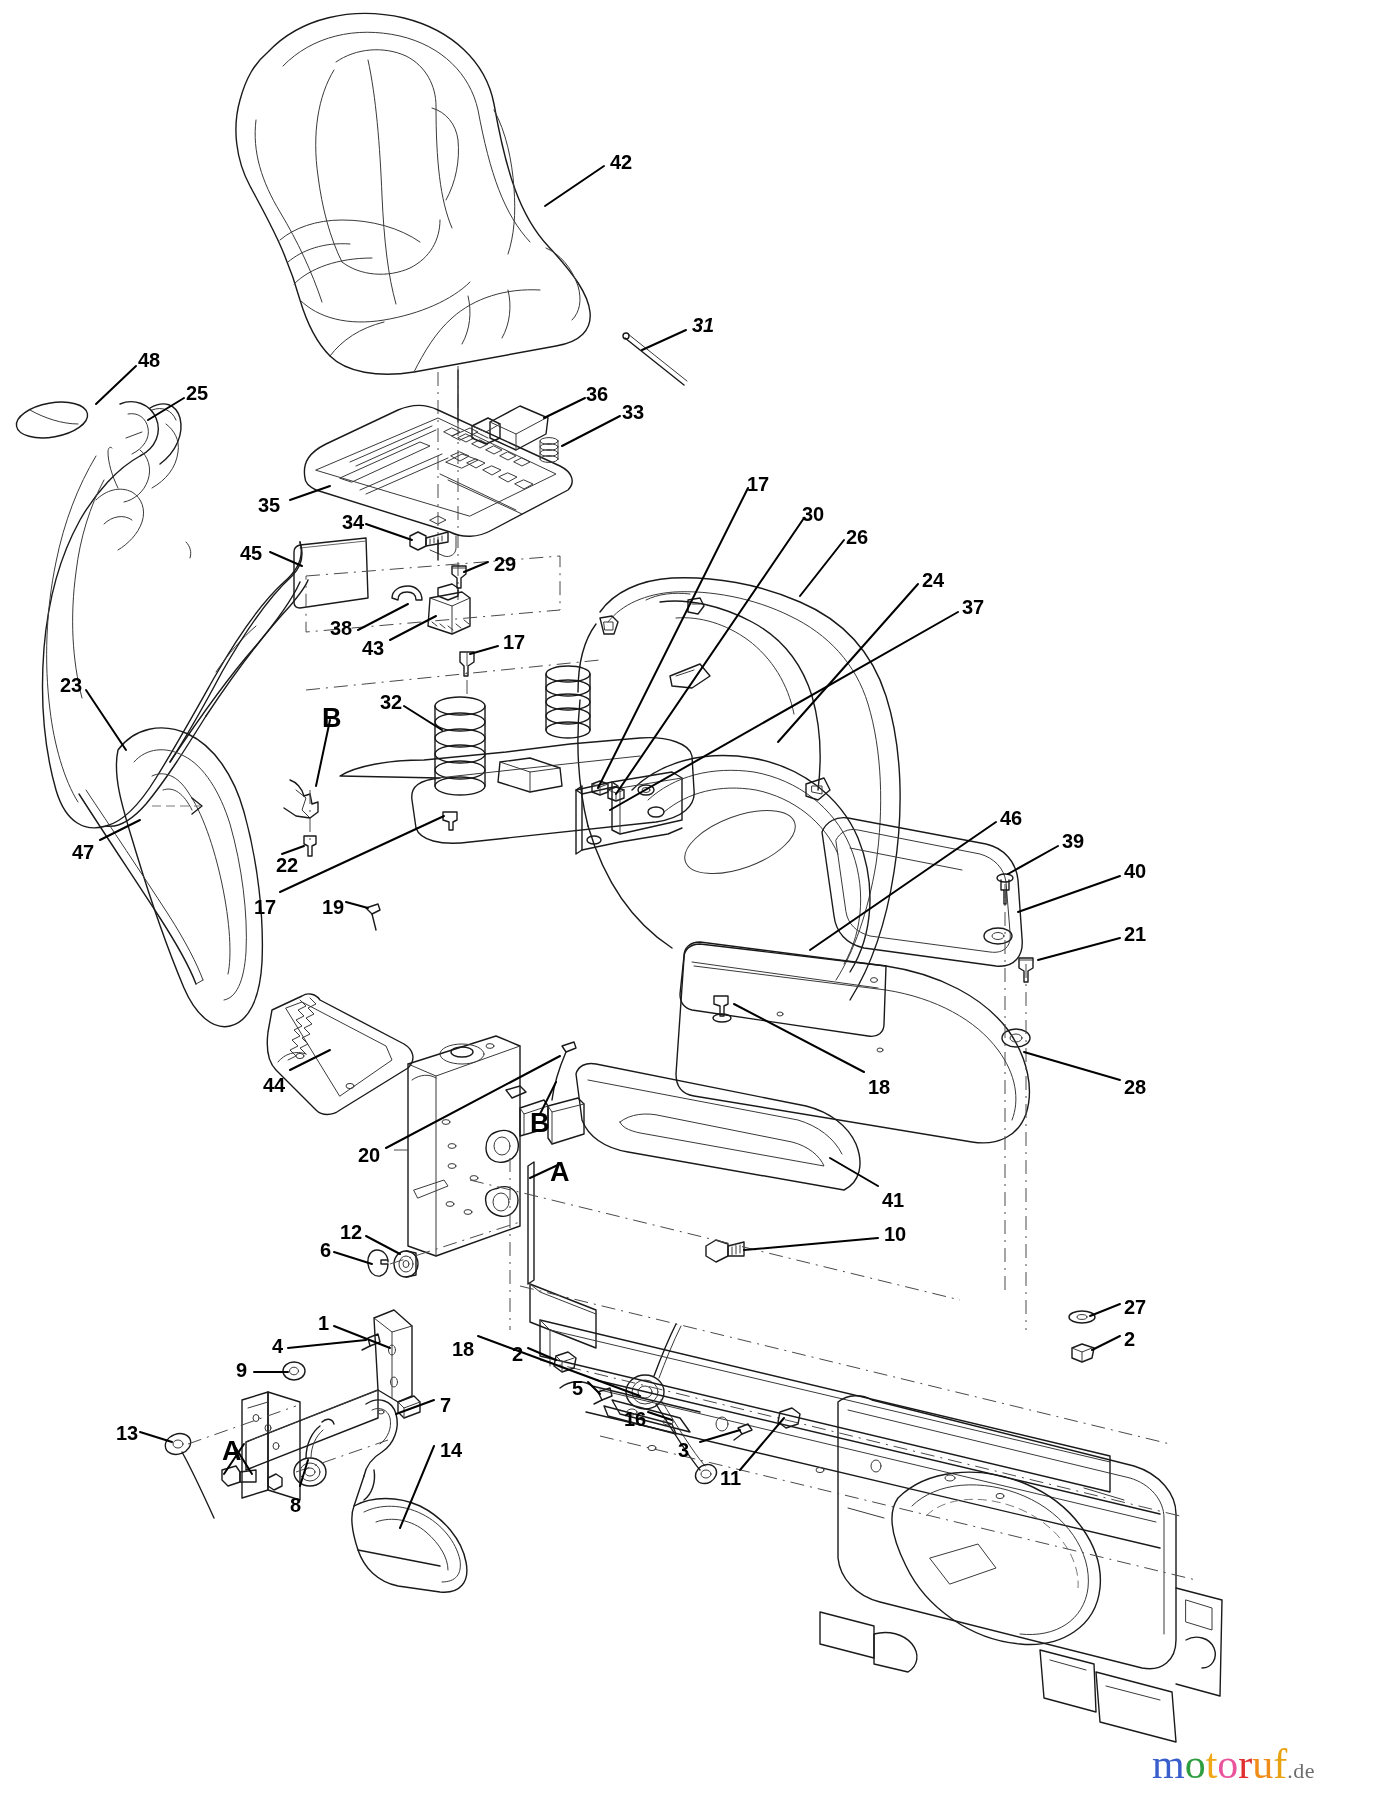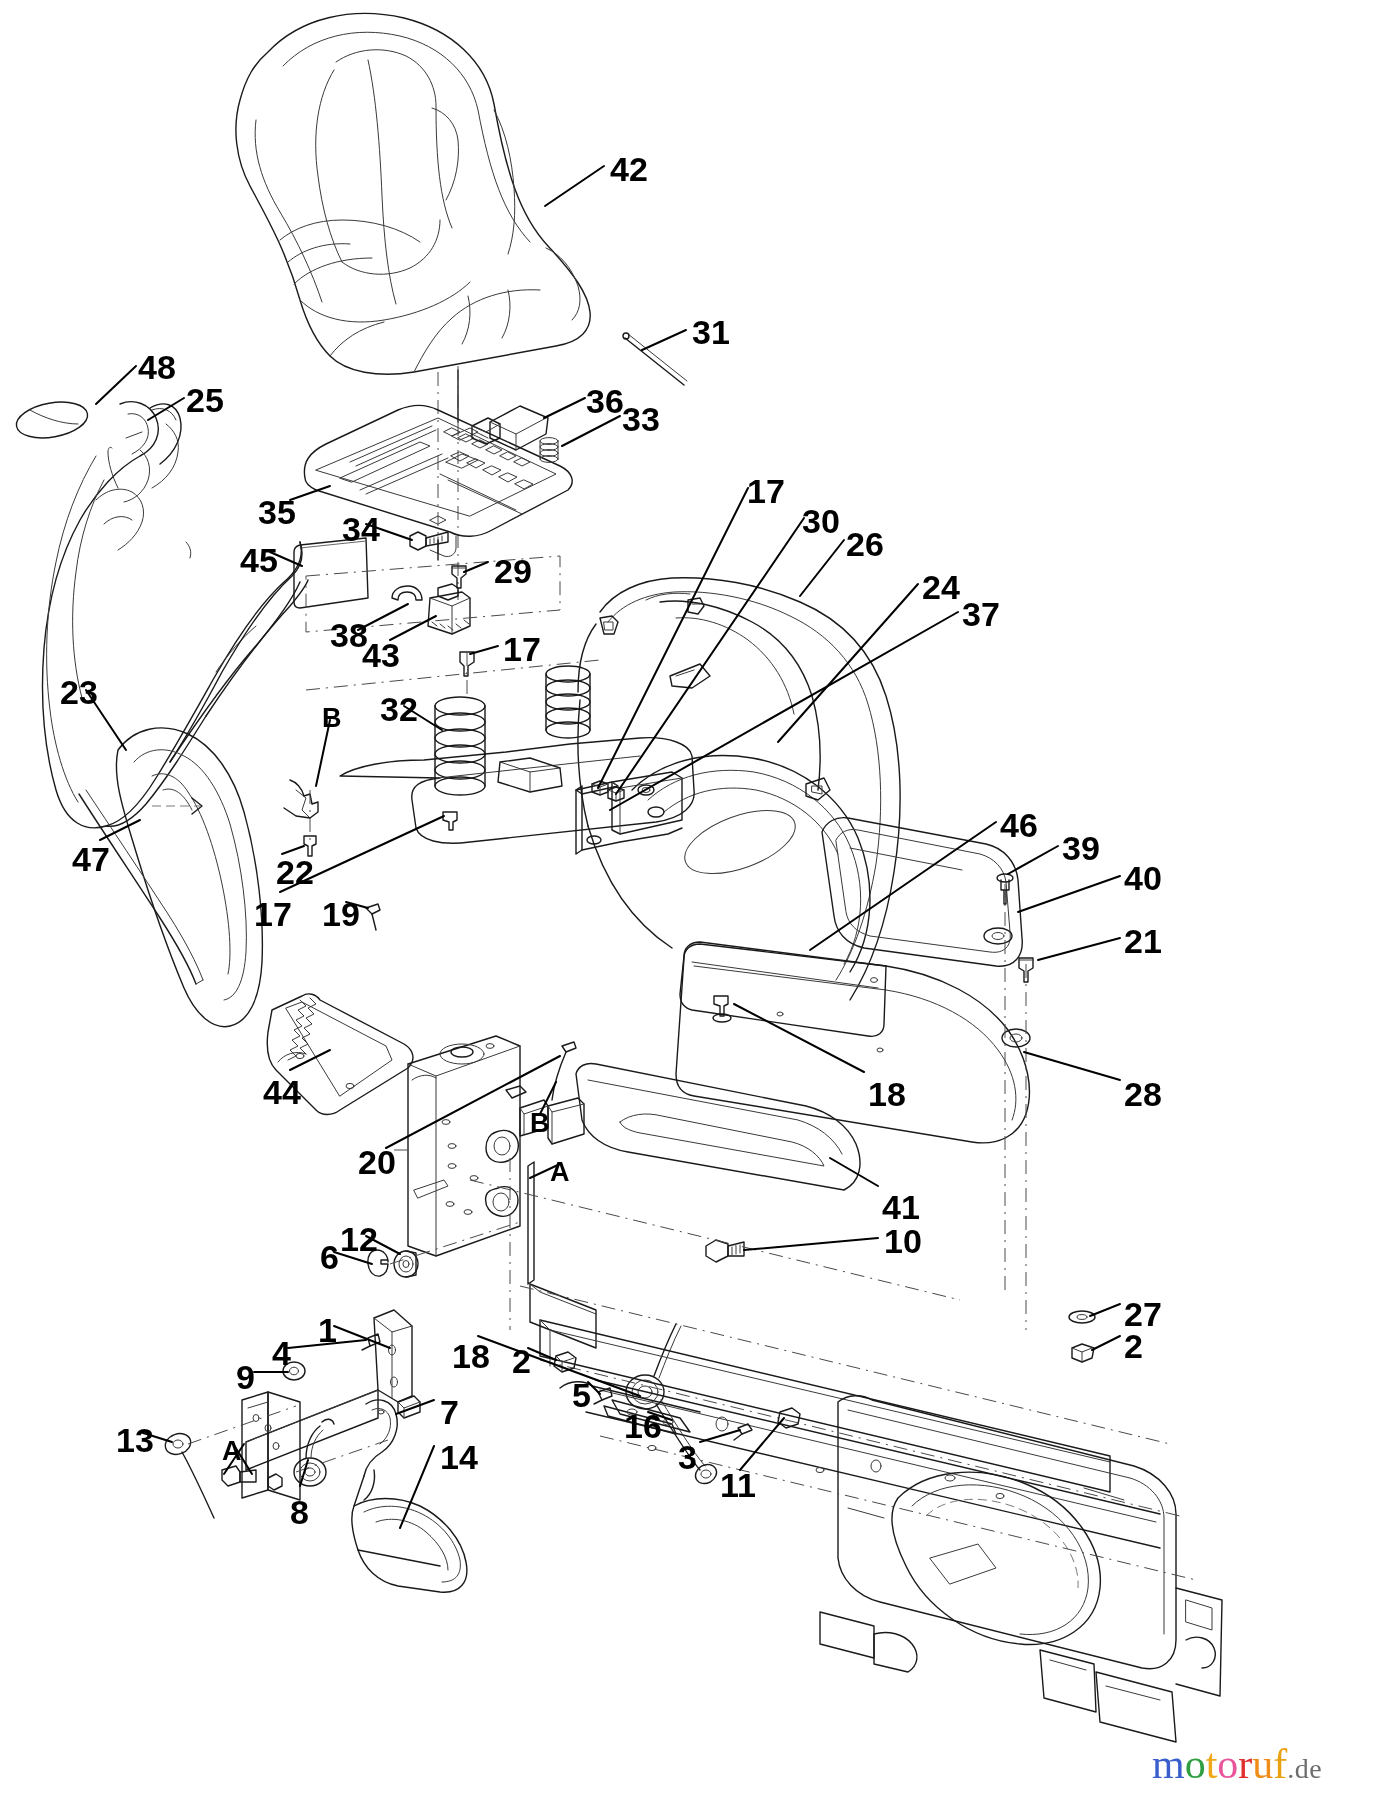--- a/index.html
+++ b/index.html
@@ -19,21 +19,21 @@
   #artwork {
     position: absolute;
     inset: 0;
     width: 1392px;
     height: 1800px;
   }
   .callout {
     position: absolute;
     font-family: "Liberation Sans", sans-serif;
     font-weight: 700;
-    font-size: 34px;
+    font-size: 20px;
     color: #000000;
     line-height: 1;
     white-space: nowrap;
     letter-spacing: 0px;
     user-select: none;
   }
   .callout.sec {
     font-weight: 700;
     font-size: 27px;
   }
@@ -43,21 +43,21 @@
     left: 1152px;
     top: 1743px;
     font-family: "Liberation Serif", serif;
     font-size: 42px;
     line-height: 1;
     white-space: nowrap;
     user-select: none;
   }
   #watermark span { display: inline; }
   #watermark .suffix {
-    font-size: 28px;
+    font-size: 22px;
     color: #6d6d6d;
     letter-spacing: .5px;
   }
 </style>
 </head>
 <body>
 
 <div id="sheet">
 
   <svg id="artwork" viewBox="0 0 1392 1800" xmlns="http://www.w3.org/2000/svg">
@@ -683,21 +683,21 @@
       <path class="lead" d="M330 720 L316 786"></path>
       <path class="lead" d="M540 1114 L556 1082"></path>
       <path class="lead" d="M560 1164 L530 1178"></path>
       <path class="lead" d="M232 1442 L252 1474"></path>
     </g>
 
   </svg>
 
   <div id="callout-layer">
       <div class="callout" style="left: 610px; top: 152px;">42</div>
-      <div class="callout" style="left: 692px; top: 315px;">31</div>
+      <div class="callout" style="left: 692px; top: 315px; font-style: italic;">31</div>
       <div class="callout" style="left: 138px; top: 350px;">48</div>
       <div class="callout" style="left: 186px; top: 383px;">25</div>
       <div class="callout" style="left: 586px; top: 384px;">36</div>
       <div class="callout" style="left: 622px; top: 402px;">33</div>
       <div class="callout" style="left: 258px; top: 495px;">35</div>
       <div class="callout" style="left: 240px; top: 543px;">45</div>
       <div class="callout" style="left: 342px; top: 512px;">34</div>
       <div class="callout" style="left: 494px; top: 554px;">29</div>
       <div class="callout" style="left: 747px; top: 474px;">17</div>
       <div class="callout" style="left: 802px; top: 504px;">30</div>

